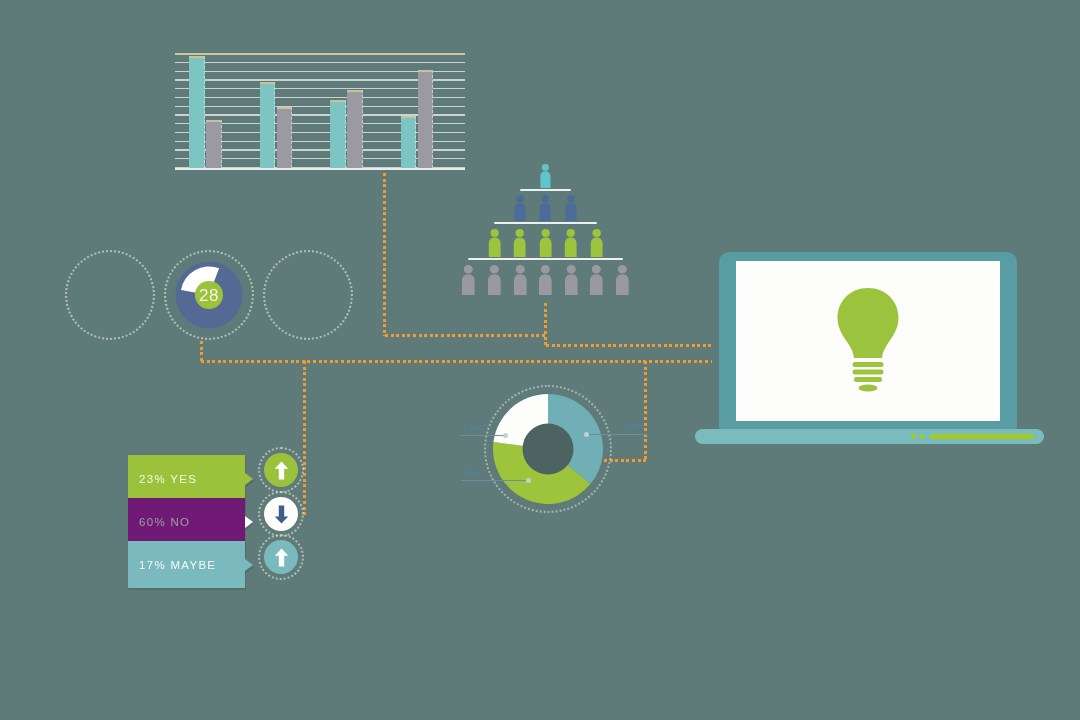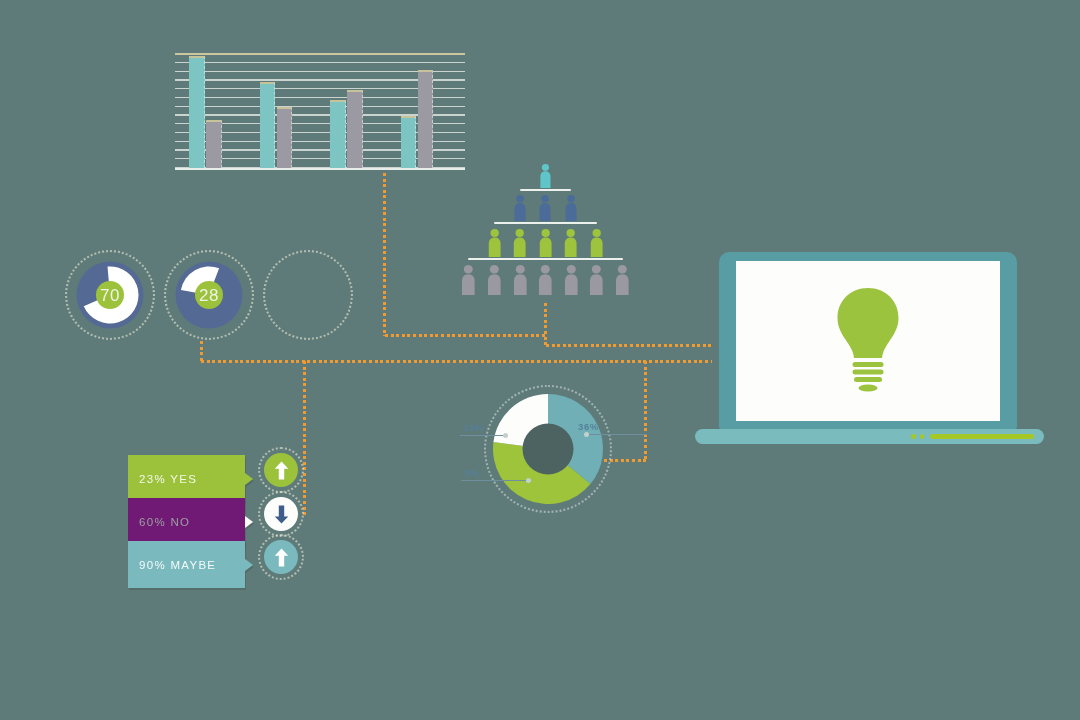--- a/index.html
+++ b/index.html
@@ -182,44 +182,38 @@
         <svg viewBox="0 0 20 34" preserveAspectRatio="none">
           <circle cx="10" cy="4.8" r="4.8" fill="#9a99a1"></circle>
           <path fill="#9a99a1" d="M10 10.4 C5.5 10.4 3.2 13.6 3.2 18.2 L3.2 34 L16.8 34 L16.8 18.2 C16.8 13.6 14.5 10.4 10 10.4 Z"></path>
         </svg>
       </div>
     </div>
 
   <div class="abs stat-ring" style="left:65px;top:250px;"></div>
   <div class="abs stat-ring" style="left:164px;top:250px;"></div>
   <div class="abs stat-ring" style="left:263px;top:250px;"></div>
-  <div class="abs stat-svg" style="left:65px;top:250px;"><svg width="90" height="90" viewBox="0 0 90 90">
-      <circle cx="45" cy="45" r="33.5" fill="#546a94"></circle>
-        <path d="M42.51606133169174 16.608451104385253 A28.5 28.5 0 1 1 18.765611676605456 56.135837161944316 L33.03343690511828 50.07950467036056 A13 13 0 1 0 43.86697534428044 32.04946892480731 Z" fill="#ffffff"></path>
-        <circle cx="45" cy="45" r="14" fill="#9cc23c"></circle>
-      <text x="45" y="51" text-anchor="middle" font-family="Liberation Sans, sans-serif" font-size="17" letter-spacing="0.5" fill="#eef3e8">70</text>
-      </svg></div>
   <div class="abs stat-svg" style="left:164px;top:250px;"><svg width="90" height="90" viewBox="0 0 90 90">
       <circle cx="45" cy="45" r="33.5" fill="#546a94"></circle>
         <path d="M16.932979039152073 40.05102693649249 A28.5 28.5 0 0 1 55.120548428631906 18.35746822271359 L49.61639051130578 32.84726620685181 A13 13 0 0 0 32.19749921084129 42.742573690329905 Z" fill="#ffffff"></path>
         <circle cx="45" cy="45" r="14" fill="#9cc23c"></circle>
       <text x="45" y="51" text-anchor="middle" font-family="Liberation Sans, sans-serif" font-size="17" letter-spacing="0.5" fill="#eef3e8">28</text>
       </svg></div>
 
   <div id="donut-ring" class="abs"></div>
   <div id="donut-chart" class="abs" style="left:478px;top:379px;width:140px;height:140px;"><svg width="140" height="140" viewBox="0 0 140 140">
         <path d="M70 70 L70 15 A55 55 0 0 1 112.37822835266842 105.05831943617792 Z" fill="#6fafb5"></path>
         <path d="M70 70 L112.37822835266842 105.05831943617792 A55 55 0 0 1 15.433691427703714 63.10667215396329 Z" fill="#9ec43b"></path>
         <path d="M70 70 L15.433691427703714 63.10667215396329 A55 55 0 0 1 69.99999999999999 15 Z" fill="#fdfdfc"></path>
      <circle cx="70" cy="70" r="25.5" fill="#4d6361"></circle>
       </svg></div>
 
   <div class="abs donut-label" style="left:463px;top:422px;">13%</div>
   <div class="abs donut-label" style="left:464px;top:467px;">3%</div>
-  <div class="abs donut-label" style="left:578px;top:421px;">36%</div>
+  <div class="abs donut-label" style="left:624px;top:421px;">36%</div>
 
   <div class="abs leader" style="left:460px;top:435px;width:44px;"></div>
   <div class="abs leader-dot" style="left:503px;top:433px;"></div>
   <div class="abs leader" style="left:461px;top:480px;width:66px;"></div>
   <div class="abs leader-dot" style="left:526px;top:478px;"></div>
   <div class="abs leader" style="left:589px;top:434px;width:58px;"></div>
   <div class="abs leader-dot" style="left:584px;top:432px;"></div>
 
   <div id="laptop-frame" class="abs">
     <div id="laptop-screen">
@@ -238,21 +232,21 @@
     <div id="base-stripe"></div>
   </div>
 
   <div class="abs bubble-wrap" style="left:128px;top:455px;">
     <div class="bubble green">23% YES</div>
   </div>
   <div class="abs bubble-wrap" style="left:128px;top:498px;">
     <div class="bubble white">60% NO</div>
   </div>
   <div class="abs bubble-wrap" style="left:128px;top:541px;">
-    <div class="bubble teal">90% MAYBE</div>
+    <div class="bubble teal">17% MAYBE</div>
   </div>
 
   <div class="abs arrow-ring" style="left:258px;top:447px;"></div>
   <div class="abs arrow-circle" style="left:264px;top:453px;background:#9cc23c;">
     <svg width="15" height="19" viewBox="0 0 20 24">
         <path fill="#ffffff" d="M10 0 L19 9.5 L13.6 9.5 L13.6 24 L6.4 24 L6.4 9.5 L1 9.5 Z"></path>
       </svg>
   </div>
   <div class="abs arrow-ring" style="left:258px;top:491px;"></div>
   <div class="abs arrow-circle" style="left:264px;top:497px;background:#fdfdfc;">

